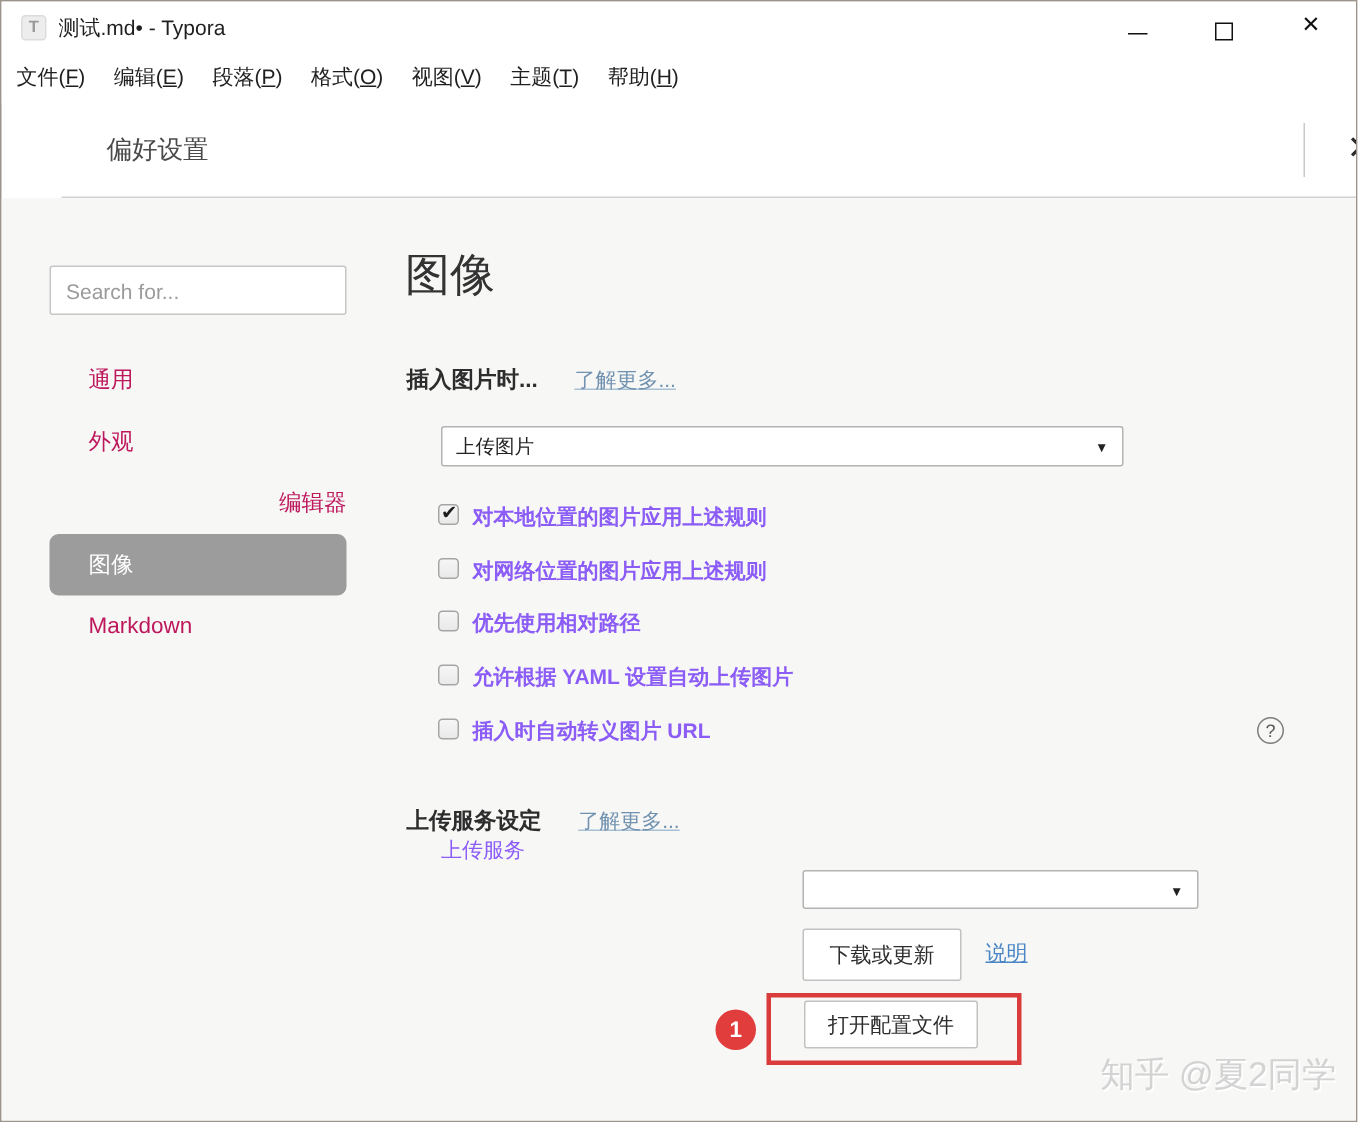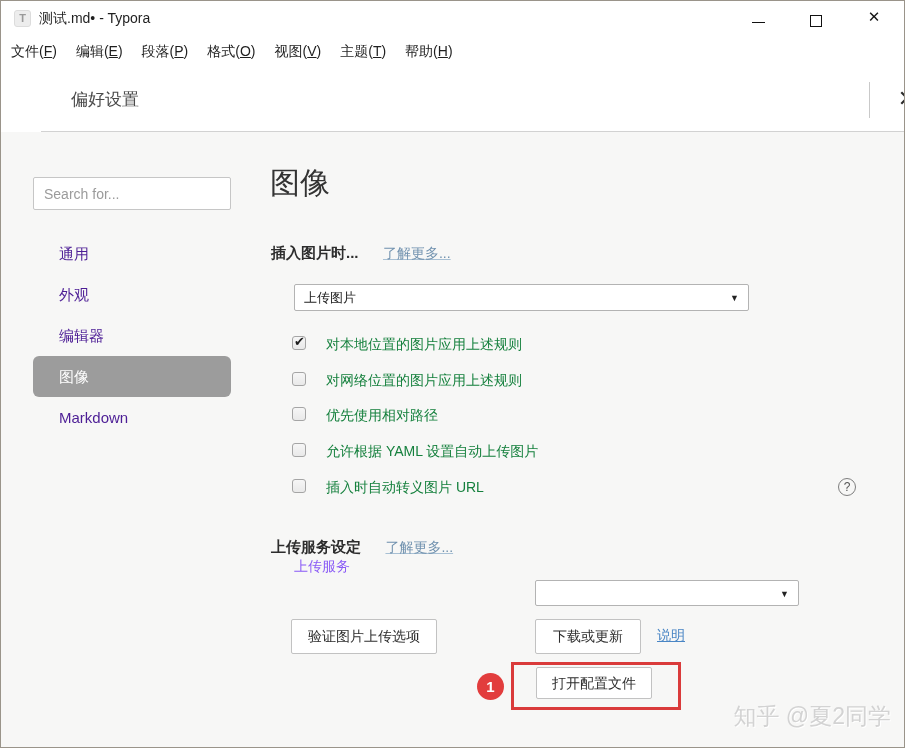--- a/index.html
+++ b/index.html
@@ -36,21 +36,21 @@
   #prefs-divider { left:828px; top:13px; width:1px; height:36px; background:#c9c9c9; }
   #prefs-close { left:843px; top:0; width:46px; height:62px; line-height:60px; text-align:center; font-size:22px; color:#2b2b2b; cursor:default; }
 
   
   #content { left:0; top:131px; width:905px; height:617px; background:#f7f7f6; }
 
   
   #search-box { left:32px; top:45px; width:198px; height:33px; background:#fff; border:1px solid #c6c6c6; border-radius:2px; }
   #search-box input { width:100%; height:100%; border:0; outline:none; background:transparent; padding:0 10px; font-size:14px; color:#333; }
   #search-box input::placeholder { color:#9b9b9b; }
-  .nav-item { left:32px; width:198px; height:41px; line-height:41px; padding-left:26px; font-size:15px; color:#4c1d95; cursor:default; border-radius:6px; }
+  .nav-item { left:32px; width:198px; height:41px; line-height:41px; padding-left:26px; font-size:15px; color:#be185d; cursor:default; border-radius:6px; }
   .nav-item.selected { background:#9c9c9c; color:#ffffff; }
 
   
   #page-heading { left:269px; top:31px; font-size:30px; color:#333; font-weight:400; }
   .section-row { height:20px; white-space:nowrap; }
   .section-label { font-size:15px; font-weight:bold; color:#2d2d2d;margin-top:48px; }
   .learn-link { font-size:14px; color:#7192af; margin-left:20px; text-decoration:underline; text-decoration-color:#a8c0d4; cursor:pointer; }
   #insert-row { left:270px; top:112px; }
 
   .selectbox { background:#fff; border:1px solid #b3b3b3; border-radius:2px; cursor:default;padding-left:36px; }
@@ -59,21 +59,21 @@
   #select-insert { left:293px; top:152px; width:455px; height:27px; }
   #select-service { left:534px; top:448px; width:264px; height:26px; }
 
   .chk-row { left:291px; display:flex; align-items:flex-start; cursor:default; }
   .chk {
     width:14px; height:14px; border:1px solid #a5a5a5; border-radius:3px;
     background:linear-gradient(#f6f6f6,#e9e9e9); position:relative; flex:0 0 auto;
   }
   .chk .mark { position:absolute; left:1px; top:-3px; font-size:13px; color:#1c1c1c; display:none; }
   .chk-row.checked .chk .mark { display:block; }
-  .chk-label { margin-left:20px; font-size:14px; color:#15803d; line-height:16px; }
+  .chk-label { margin-left:9px; font-size:14px; color:#8b5cf6; line-height:16px;font-weight:bold; }
 
   #help-icon { left:837px; top:346px; width:18px; height:18px; border:1px solid #7e7e7e; border-radius:50%; text-align:center; line-height:16px; font-size:12px; color:#555; cursor:pointer; }
 
   #upload-title-row { left:270px; top:406px; }
   #service-label { left:293px; top:426px; font-size:14px; color:#8b5cf6; }
 
   .btn { background:#fff; border:1px solid #c2c2c2; border-radius:2px; text-align:center; font-size:14px; color:#2d2d2d; cursor:pointer; }
   #btn-validate { left:290px; top:487px; width:146px; height:35px; line-height:33px; }
   #btn-download { left:534px; top:487px; width:106px; height:35px; line-height:33px; }
   #docs-link { left:656px; top:487px; height:35px; line-height:33px; font-size:14px; color:#4a86c5; text-decoration:underline; cursor:pointer; }
@@ -117,21 +117,21 @@
     <div id="prefs-close" class="abs"><span>✕</span></div>
   </div>
 
   <div id="content" class="abs">
 
     <div id="search-box" class="abs">
       <input type="text" placeholder="Search for..." style="">
     </div>
     <div class="abs nav-item" style="top:101px;">通用</div>
     <div class="abs nav-item" style="top:142px;">外观</div>
-    <div class="abs nav-item" style="top:183px;">编辑器</div>
+    <div class="abs nav-item" style="top:183px;text-align:right;">编辑器</div>
     <div class="abs nav-item selected" style="top:224px;">图像</div>
     <div class="abs nav-item" style="top:265px;">Markdown</div>
 
     <div id="page-heading" class="abs">图像</div>
 
     <div id="insert-row" class="abs section-row">
       <span class="section-label">插入图片时...</span>
       <span class="learn-link">了解更多...</span>
     </div>
 
@@ -168,21 +168,20 @@
     <div id="upload-title-row" class="abs section-row">
       <span class="section-label">上传服务设定</span>
       <span class="learn-link">了解更多...</span>
     </div>
 
     <div id="service-label" class="abs">上传服务</div>
     <div id="select-service" class="abs selectbox">
       <span class="arrow">▼</span>
     </div>
 
-    <div id="btn-validate" class="abs btn">验证图片上传选项</div>
     <div id="btn-download" class="abs btn">下载或更新</div>
     <div id="docs-link" class="abs">说明</div>
 
     <div id="annot-badge" class="abs">1</div>
     <div id="annot-rect" class="abs"></div>
     <div id="btn-openconfig" class="abs btn">打开配置文件</div>
 
     <div id="watermark" class="abs">知乎 @夏2同学</div>
   </div>
 

